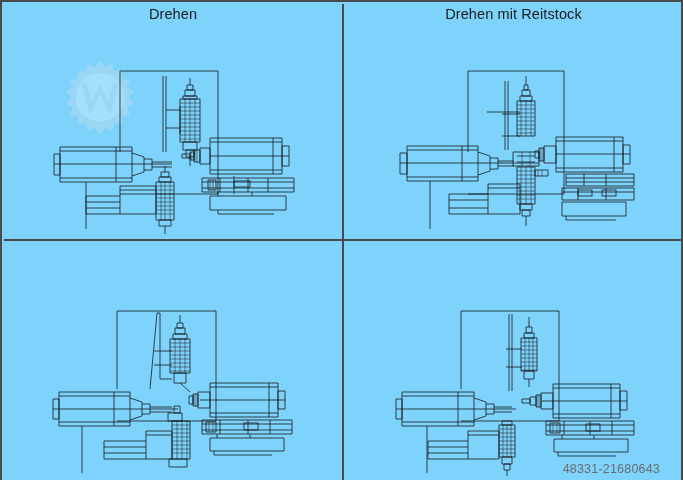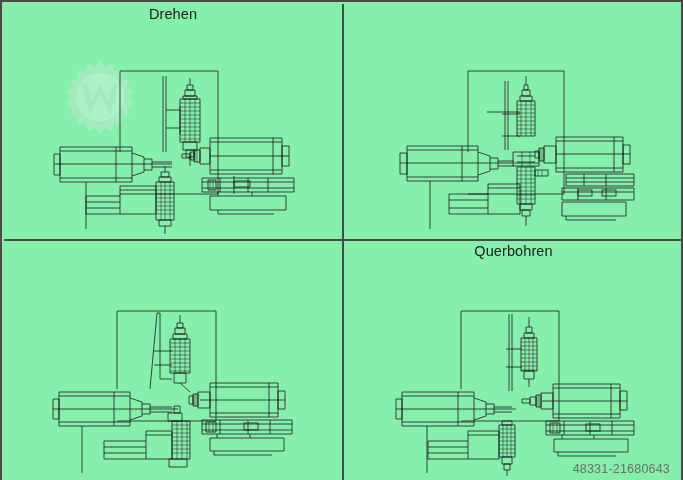--- a/index.html
+++ b/index.html
@@ -9,21 +9,21 @@
     font-family:"Liberation Sans", sans-serif;
     overflow:hidden;
     position:relative;
   }
   #sheet{
     position:absolute;left:0;top:0;width:683px;height:480px;
     box-sizing:border-box;
     border-top:2px solid #4a4a4a;
     border-left:2px solid #4a4a4a;
     border-right:2px solid #4a4a4a;
-    background:#86efac;
+    background:#7dd3fc;
   }
   .divider-v{
     position:absolute;left:340px;top:2px;width:2px;height:478px;
     background:#4a4a4a;
   }
   .divider-h{
     position:absolute;left:2px;top:237px;width:679px;height:2px;
     background:#4a4a4a;
   }
   .panel{
@@ -46,21 +46,21 @@
   .drawing{
     position:absolute;left:0;top:20px;width:100%;height:calc(100% - 20px);
   }
   .drawing svg{display:block;width:100%;height:100%;}
   #watermark{
     position:absolute;left:55px;top:55px;width:86px;height:86px;
     opacity:.30;pointer-events:none;
   }
   #watermark svg{display:block;width:100%;height:100%;}
   #ref-id{
-    position:absolute;right:11px;bottom:4px;
+    position:absolute;right:21px;bottom:4px;
     font-size:12.5px;
     color:#6c6c6c;
     letter-spacing:.2px;
     white-space:nowrap;
   }
 </style>
 </head>
 <body>
 
 <div id="sheet">
@@ -211,20 +211,21 @@
             <path d="M82 184 L116 184"></path>
             <path d="M82 172 L82 190"></path>
             <path d="M82 190 L116 190"></path>
           </g>
         </g>
       </svg>
     </div>
   </div>
 
   <div class="panel" id="panel-1">
+    <div class="panel-title">Drehen mit Reitstock</div>
     <div class="drawing">
       <svg viewBox="0 0 339 215" xmlns="http://www.w3.org/2000/svg">
         <g fill="none" stroke="#1b1b1b" stroke-width="0.8">
 
           <path d="M124 47 L220 47 L220 170 L124 170"></path>
           <path d="M124 47 L124 128"></path>
           <path d="M164 57 L164 126"></path>
           <path d="M161 57 L161 126"></path>
           <path d="M158 90 L176 90"></path>
           <path d="M158 112 L176 112"></path>
@@ -479,21 +480,20 @@
             <path d="M100 192 L142 192"></path>
             <path d="M100 180 L100 198"></path>
             <path d="M100 198 L142 198"></path>
           </g>
         </g>
       </svg>
     </div>
   </div>
 
   <div class="panel" id="panel-3">
-    <div class="panel-title">Querbohren</div>
     <div class="drawing">
       <svg viewBox="0 0 339 221" xmlns="http://www.w3.org/2000/svg">
         <g fill="none" stroke="#1b1b1b" stroke-width="0.8">
 
           <path d="M117 50 L215 50 L215 160 L117 160"></path>
           <path d="M117 50 L117 128"></path>
           <path d="M168 53 L168 130"></path>
           <path d="M165 53 L165 130"></path>
           <path d="M162 88 L178 88"></path>
           <path d="M162 106 L178 106"></path>

